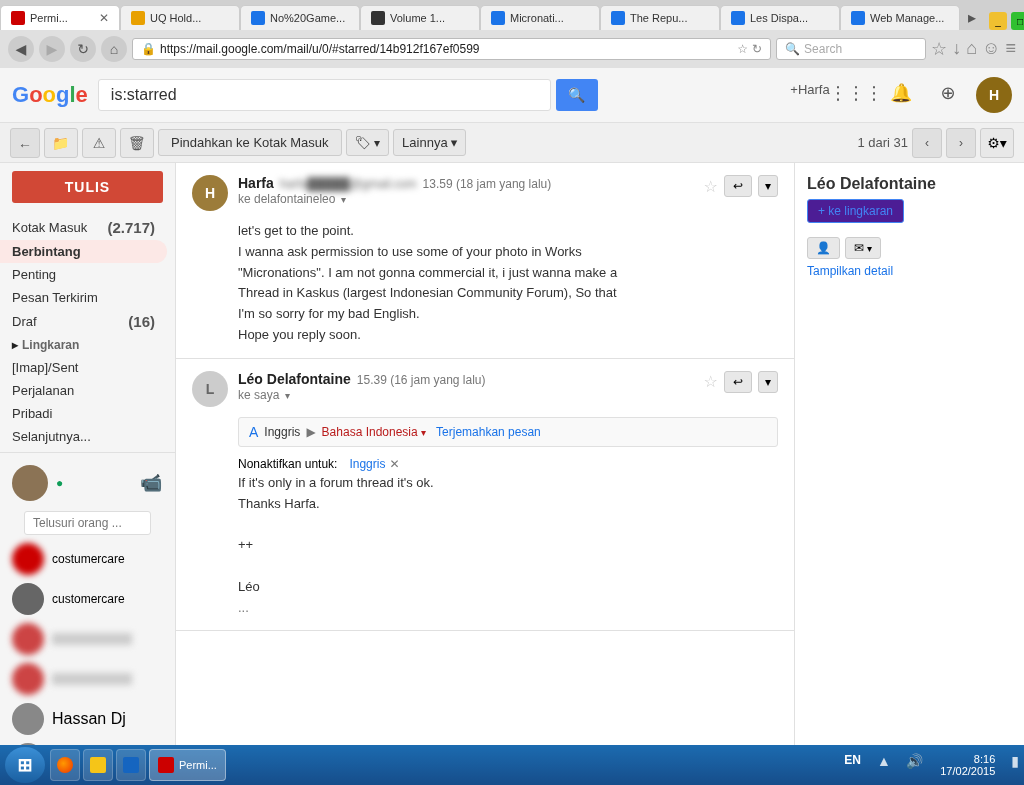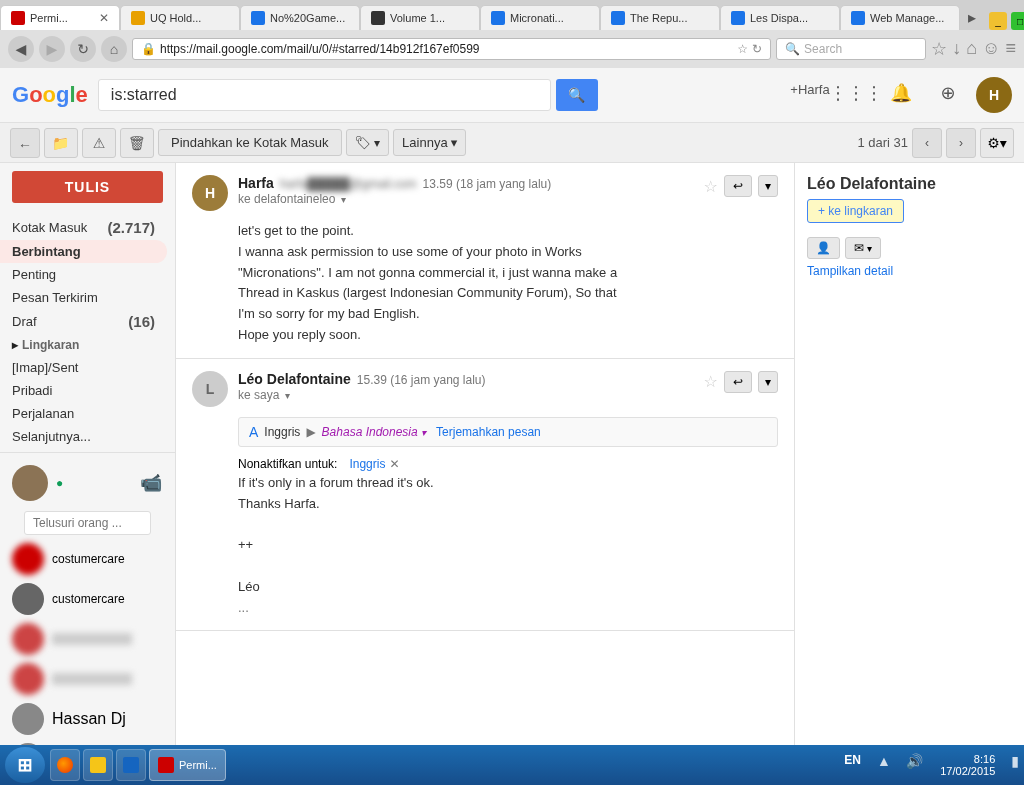--- a/index.html
+++ b/index.html
@@ -84,31 +84,31 @@
     .message-to { font-size: 12px; color: #777; }
     .message-actions { display: flex; align-items: center; gap: 6px; }
     .star-btn { color: #ccc; font-size: 16px; cursor: pointer; }
     .reply-btn { background: #e8e8e8; border: 1px solid #ccc; border-radius: 3px; padding: 3px 8px; cursor: pointer; font-size: 12px; }
     .more-msg-btn { background: #e8e8e8; border: 1px solid #ccc; border-radius: 3px; padding: 3px 6px; cursor: pointer; font-size: 12px; }
     .message-body { font-size: 13px; color: #333; line-height: 1.6; margin-left: 46px; }
 
     
     .right-panel { width: 230px; background: white; border-left: 1px solid #e0e0e0; padding: 12px; flex-shrink: 0; }
     .contact-name { font-size: 16px; font-weight: bold; color: #333; margin-bottom: 6px; }
-    .add-circle-btn { background: #fef9c3; border: 1px solid #4285f4; border-radius: 3px; padding: 4px 10px; font-size: 12px; color: #4285f4; cursor: pointer; margin-bottom: 10px; }
+    .add-circle-btn { background: #4c1d95; border: 1px solid #4285f4; border-radius: 3px; padding: 4px 10px; font-size: 12px; color: #4285f4; cursor: pointer; margin-bottom: 10px; }
     .contact-icons { display: flex; align-items: center; gap: 5px; padding: 4px 0; }
     .contact-icon { background: #e8e8e8; border: 1px solid #ccc; border-radius: 3px; padding: 3px 8px; cursor: pointer; font-size: 12px; }
     .show-detail-link { color: #1a73e8; font-size: 12px; cursor: pointer; text-decoration: none; }
 
     
     .translate-bar { display: flex; align-items: center; background: #f9f9f9; border: 1px solid #e0e0e0; border-radius: 3px; padding: 6px 10px; margin: 8px 0; gap: 6px; font-size: 12px; }
     .translate-icon { color: #1a73e8; font-size: 14px; }
     .translate-lang { color: #333; }
     .translate-arrow { color: #777; }
-    .translate-target { color: #a21caf; font-style: italic; }
+    .translate-target { color: #b91c1c; }
     .translate-btn { color: #1a73e8; cursor: pointer; text-decoration: none; margin-left: 4px; }
     .disable-translate { color: #1a73e8; cursor: pointer; font-size: 12px; text-decoration: none; margin-left: 8px; }
 
     .message-avatar2 { width: 36px; height: 36px; border-radius: 50%; background: #cccccc; flex-shrink: 0; display: flex; align-items: center; justify-content: center; color: #666; font-weight: bold; font-size: 14px; }
 
     
     .taskbar { display: flex; align-items: center; background: linear-gradient(to bottom, #1c6bb0, #164d8a); height: 40px; padding: 0 5px; position: fixed; bottom: 0; width: 1024px; z-index: 100; }
     .taskbar-start { width: 40px; height: 36px; background: linear-gradient(to bottom, #3a8fd6, #1a5fa0); border-radius: 50%; display: flex; align-items: center; justify-content: center; cursor: pointer; margin-right: 5px; }
     .start-logo { color: white; font-size: 18px; font-weight: bold; }
     .taskbar-btn { height: 32px; padding: 0 8px; background: rgba(255,255,255,0.15); border: 1px solid rgba(255,255,255,0.2); border-radius: 4px; display: flex; align-items: center; gap: 5px; cursor: pointer; color: white; font-size: 11px; margin-right: 3px; }
@@ -262,24 +262,24 @@
         <span class="sidebar-count">(16)</span>
       </div>
       <div class="sidebar-section">
         <span style="color:#222;font-weight:bold;margin-right:4px;">▸</span>
         <span>Lingkaran</span>
       </div>
       <div class="sidebar-item">
         <span>[Imap]/Sent</span>
       </div>
       <div class="sidebar-item">
+        <span>Perjalanan</span>
+      </div>
+      <div class="sidebar-item">
         <span>Pribadi</span>
-      </div>
-      <div class="sidebar-item">
-        <span>Perjalanan</span>
       </div>
       <div class="sidebar-item">
         <span>Selanjutnya...</span>
       </div>
 
       <hr class="sidebar-divider">
 
       
       <div class="sidebar-chat">
         <div style="display:flex;align-items:center;margin-bottom:6px;">

